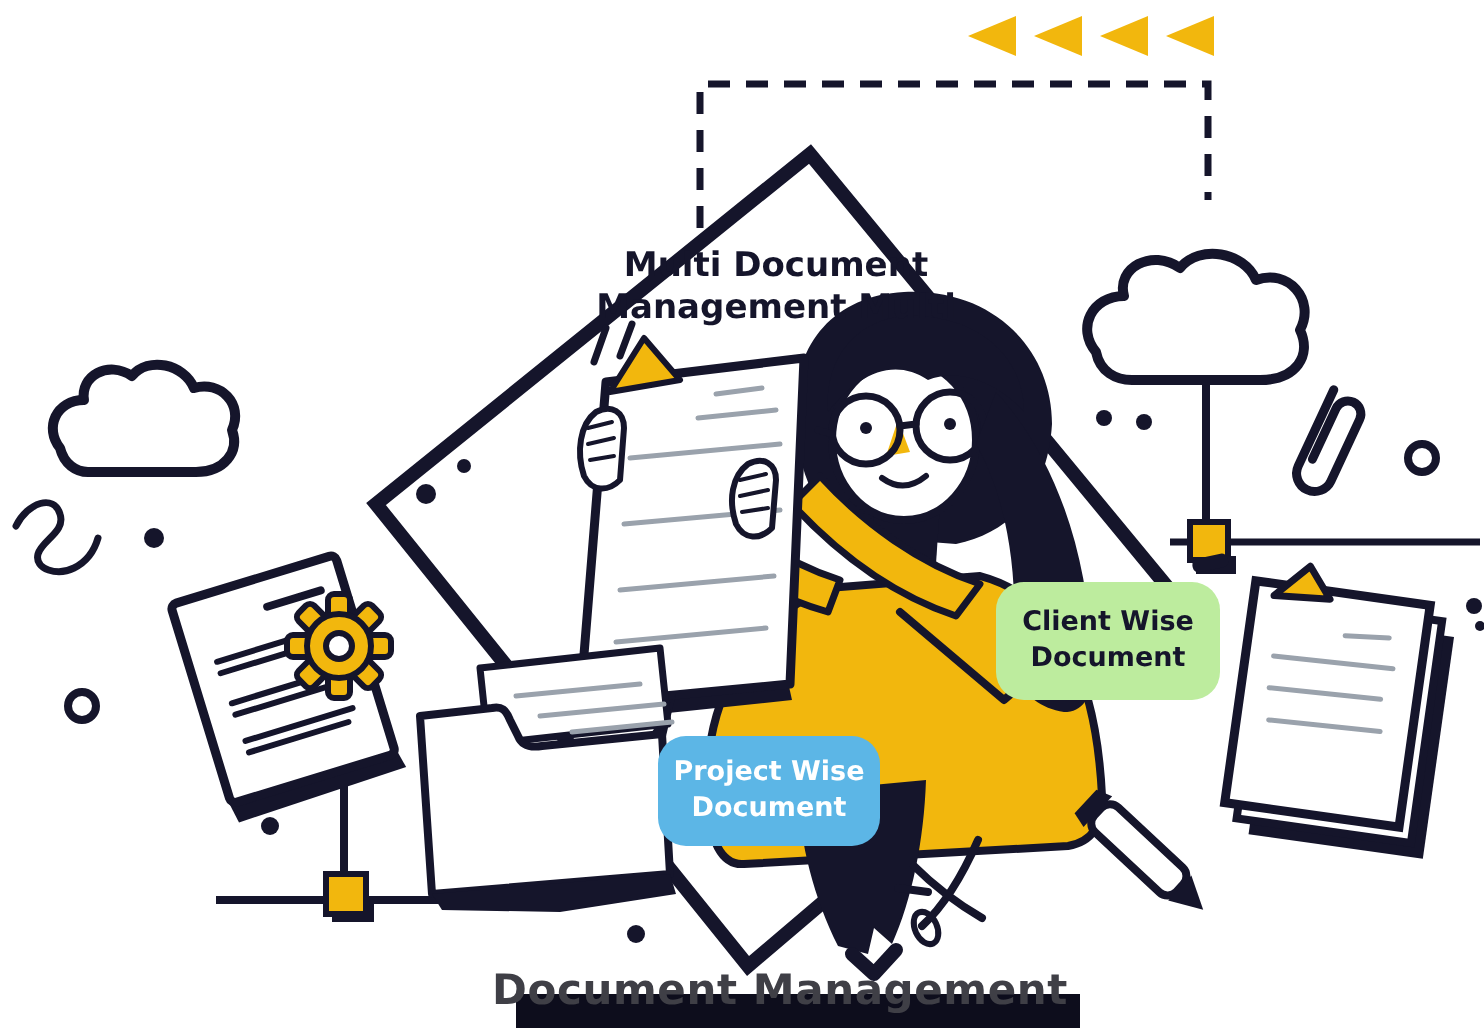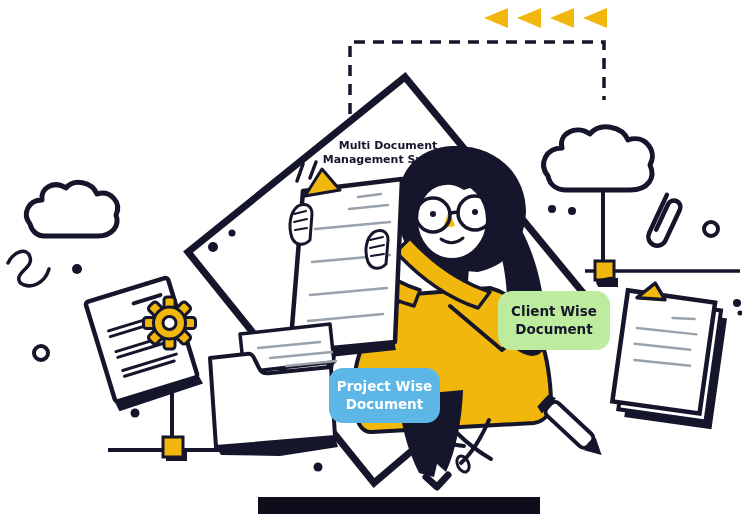--- a/index.html
+++ b/index.html
@@ -15,22 +15,22 @@
   .fy{fill:var(--accent-yellow,#F2B70D);}
   .rl{stroke-linecap:round;stroke-linejoin:round;}
   .w2{stroke-width:2;} .w3{stroke-width:3;}
   .w35{stroke-width:3.5;} .w4{stroke-width:4;} .w45{stroke-width:4.5;}
   .w5{stroke-width:5;} .w7{stroke-width:7;}
   .gl{stroke:var(--doc-line-gray,#9AA2AC);stroke-width:2.5;stroke-linecap:round;fill:none;}
   .dk{stroke:var(--outline-ink,#15152B);stroke-linecap:round;fill:none;}
 
   
   .overlay{position:absolute;}
-  .heading{left:292px;top:139px;width:192px;text-align:center;
-           font-weight:bold;font-size:11px;line-height:1.25;
+  .heading{left:292px;top:123px;width:192px;text-align:center;
+           font-weight:bold;font-size:17px;line-height:1.25;
            color:var(--outline-ink,#15152B);}
   .badge{position:absolute;border-radius:14px;display:flex;flex-direction:column;
          align-items:center;justify-content:center;font-weight:bold;
          font-size:13.5px;line-height:1.3;text-align:right;}
   .badge-green{left:498px;top:291px;width:112px;height:59px;
                background:var(--badge-green,#BDEC9E);color:var(--outline-ink,#15152B);}
   .badge-blue{left:329px;top:368px;width:111px;height:55px;
               background:var(--badge-blue,#5CB6E6);color:#ffffff;}
   .caption-bar{position:absolute;left:258px;top:497px;width:282px;height:17px;
                background:var(--caption-bar,#0D0D1C);z-index:1;}
@@ -172,28 +172,29 @@
       <rect class="fw ink w4" x="540" y="419" width="56" height="17" rx="6"></rect>
       <path class="fi" d="M540,417 L532,420 L532,436 L540,438 Z"></path>
       <path class="fi" d="M596,419 L612,427.5 L596,436 Z"></path>
     </g>
 
     <path class="fn ink w7 rl" d="M426,477 L437,487 L448,475"></path>
   </svg>
 
   <div class="overlay heading">
     <span style="display:block">Multi Document</span>
-    <span style="display:block">Management System</span>
+    <span style="display:block">Management Multi</span>
   </div>
 
   <div class="badge badge-green">
     <span>Client Wise</span>
     <span>Document</span>
   </div>
 
   <div class="badge badge-blue">
     <span>Project Wise</span>
     <span>Document</span>
   </div>
 
   <div class="caption-bar"></div>
+  <div class="caption">Document Management</div>
 
 </div>
 
 </body></html>

